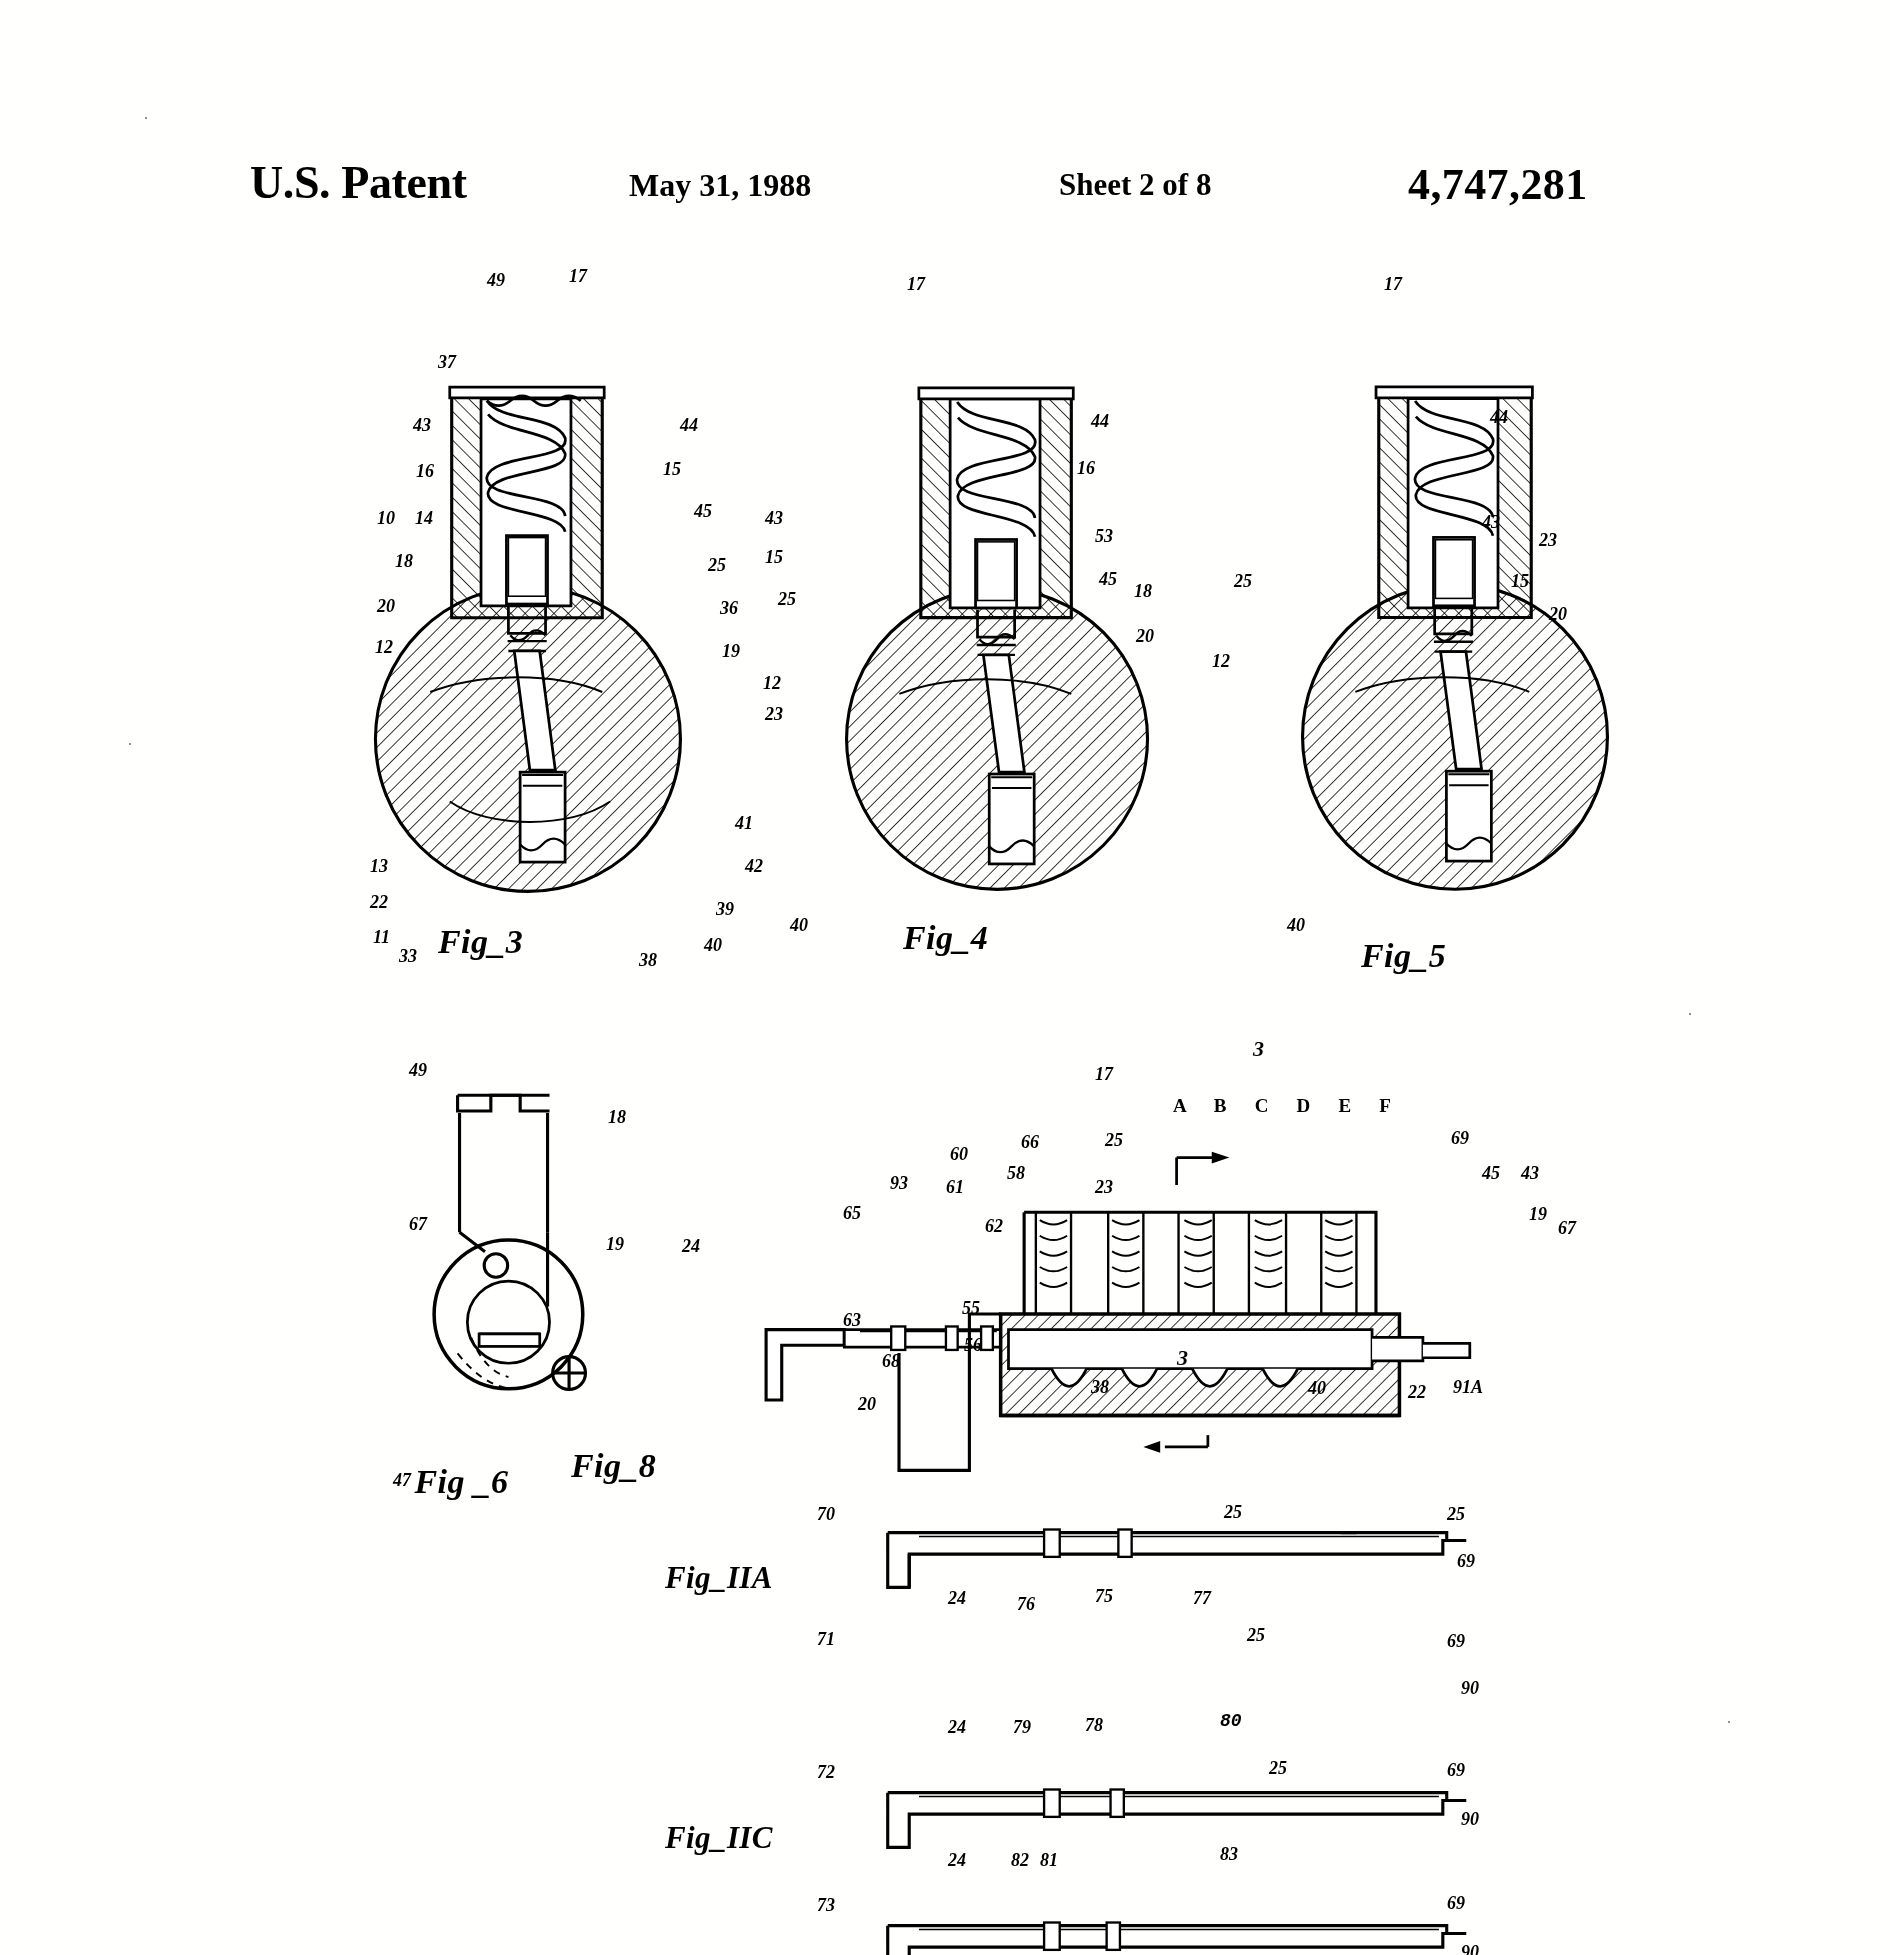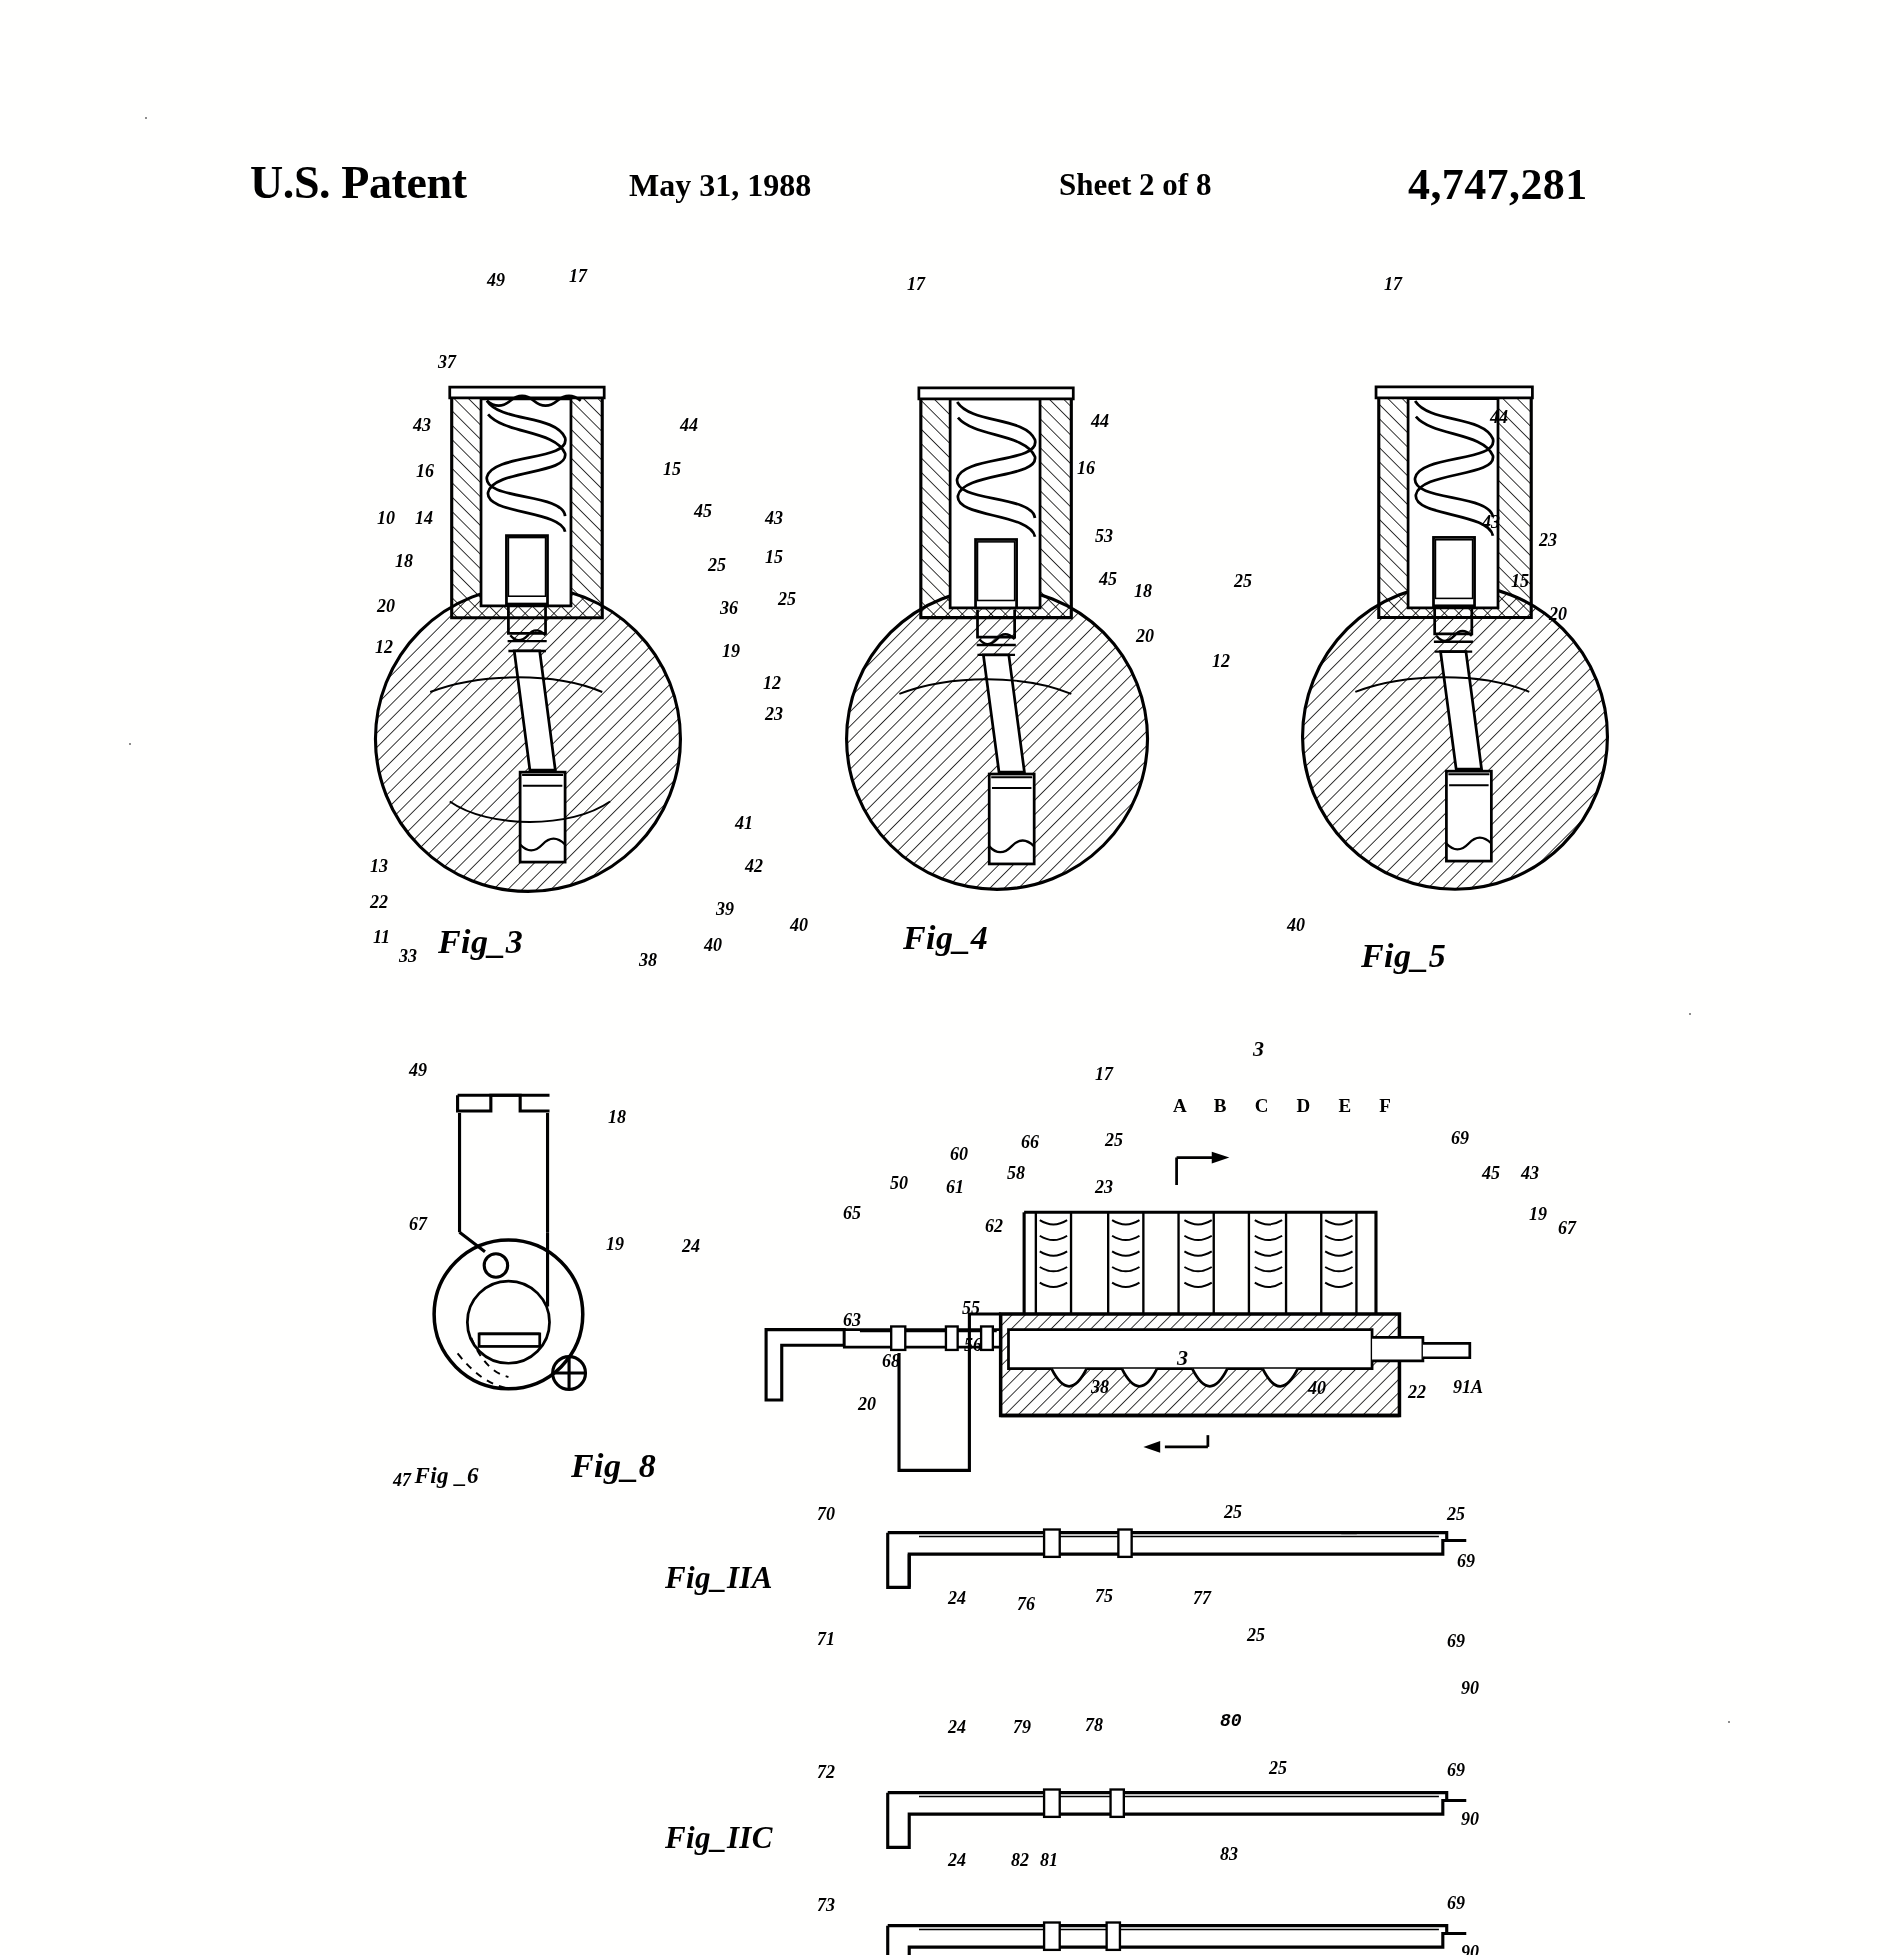--- a/index.html
+++ b/index.html
@@ -273,21 +273,21 @@
 
         <circle cx="268" cy="515" r="30" stroke-width="8"></circle>
 
         <circle cx="455" cy="790" r="42" stroke-width="8"></circle>
         <path d="M413 790 L497 790 M455 748 L455 832" stroke-width="8"></path>
 
         <path d="M170 740 C 210 790 250 820 300 830" stroke-width="5" stroke-dasharray="18 16"></path>
         <path d="M205 700 C 230 760 260 790 300 800" stroke-width="5" stroke-dasharray="18 16"></path>
       </g>
     </svg>
-    <span class="figlabel" style="left:23.5px; top:399px; font-size:23px;">Fig _6</span>
+    <span class="figlabel" style="left:23.5px; top:399px; font-size:34px;">Fig _6</span>
   </div>
   <div>
     <span class="num" style="left:409px; top:1060px;">49</span>
     <span class="num" style="left:608px; top:1107px;">18</span>
     <span class="num" style="left:409px; top:1214px;">67</span>
     <span class="num" style="left:606px; top:1234px;">19</span>
     <span class="num" style="left:393px; top:1470px;">47</span>
   </div>
 
   <div class="fig" style="left:727px; top:1095px;">
@@ -346,21 +346,21 @@
     <span class="figlabel" style="left:-156px; top:352px; font-size:34px;">Fig_8</span>
   </div>
   <span class="letterrow" style="left:1173px; top:1095px;">A B C D E F</span>
   <div>
     <span class="num" style="left:1095px; top:1064px;">17</span>
     <span class="figlabel" style="left:1253px; top:1036px; font-size:22px;">3</span>
     <span class="num" style="left:950px; top:1144px;">60</span>
     <span class="num" style="left:1021px; top:1132px;">66</span>
     <span class="num" style="left:1105px; top:1130px;">25</span>
     <span class="num" style="left:1451px; top:1128px;">69</span>
-    <span class="num" style="left:890px; top:1173px;">50</span>
+    <span class="num" style="left:890px; top:1173px;">93</span>
     <span class="num" style="left:946px; top:1177px;">61</span>
     <span class="num" style="left:1007px; top:1163px;">58</span>
     <span class="num" style="left:1095px; top:1177px;">23</span>
     <span class="num" style="left:1482px; top:1163px;">45</span>
     <span class="num" style="left:1521px; top:1163px;">43</span>
     <span class="num" style="left:843px; top:1203px;">65</span>
     <span class="num" style="left:985px; top:1216px;">62</span>
     <span class="num" style="left:1529px; top:1204px;">19</span>
     <span class="num" style="left:1558px; top:1218px;">67</span>
     <span class="num" style="left:682px; top:1236px;">24</span>

